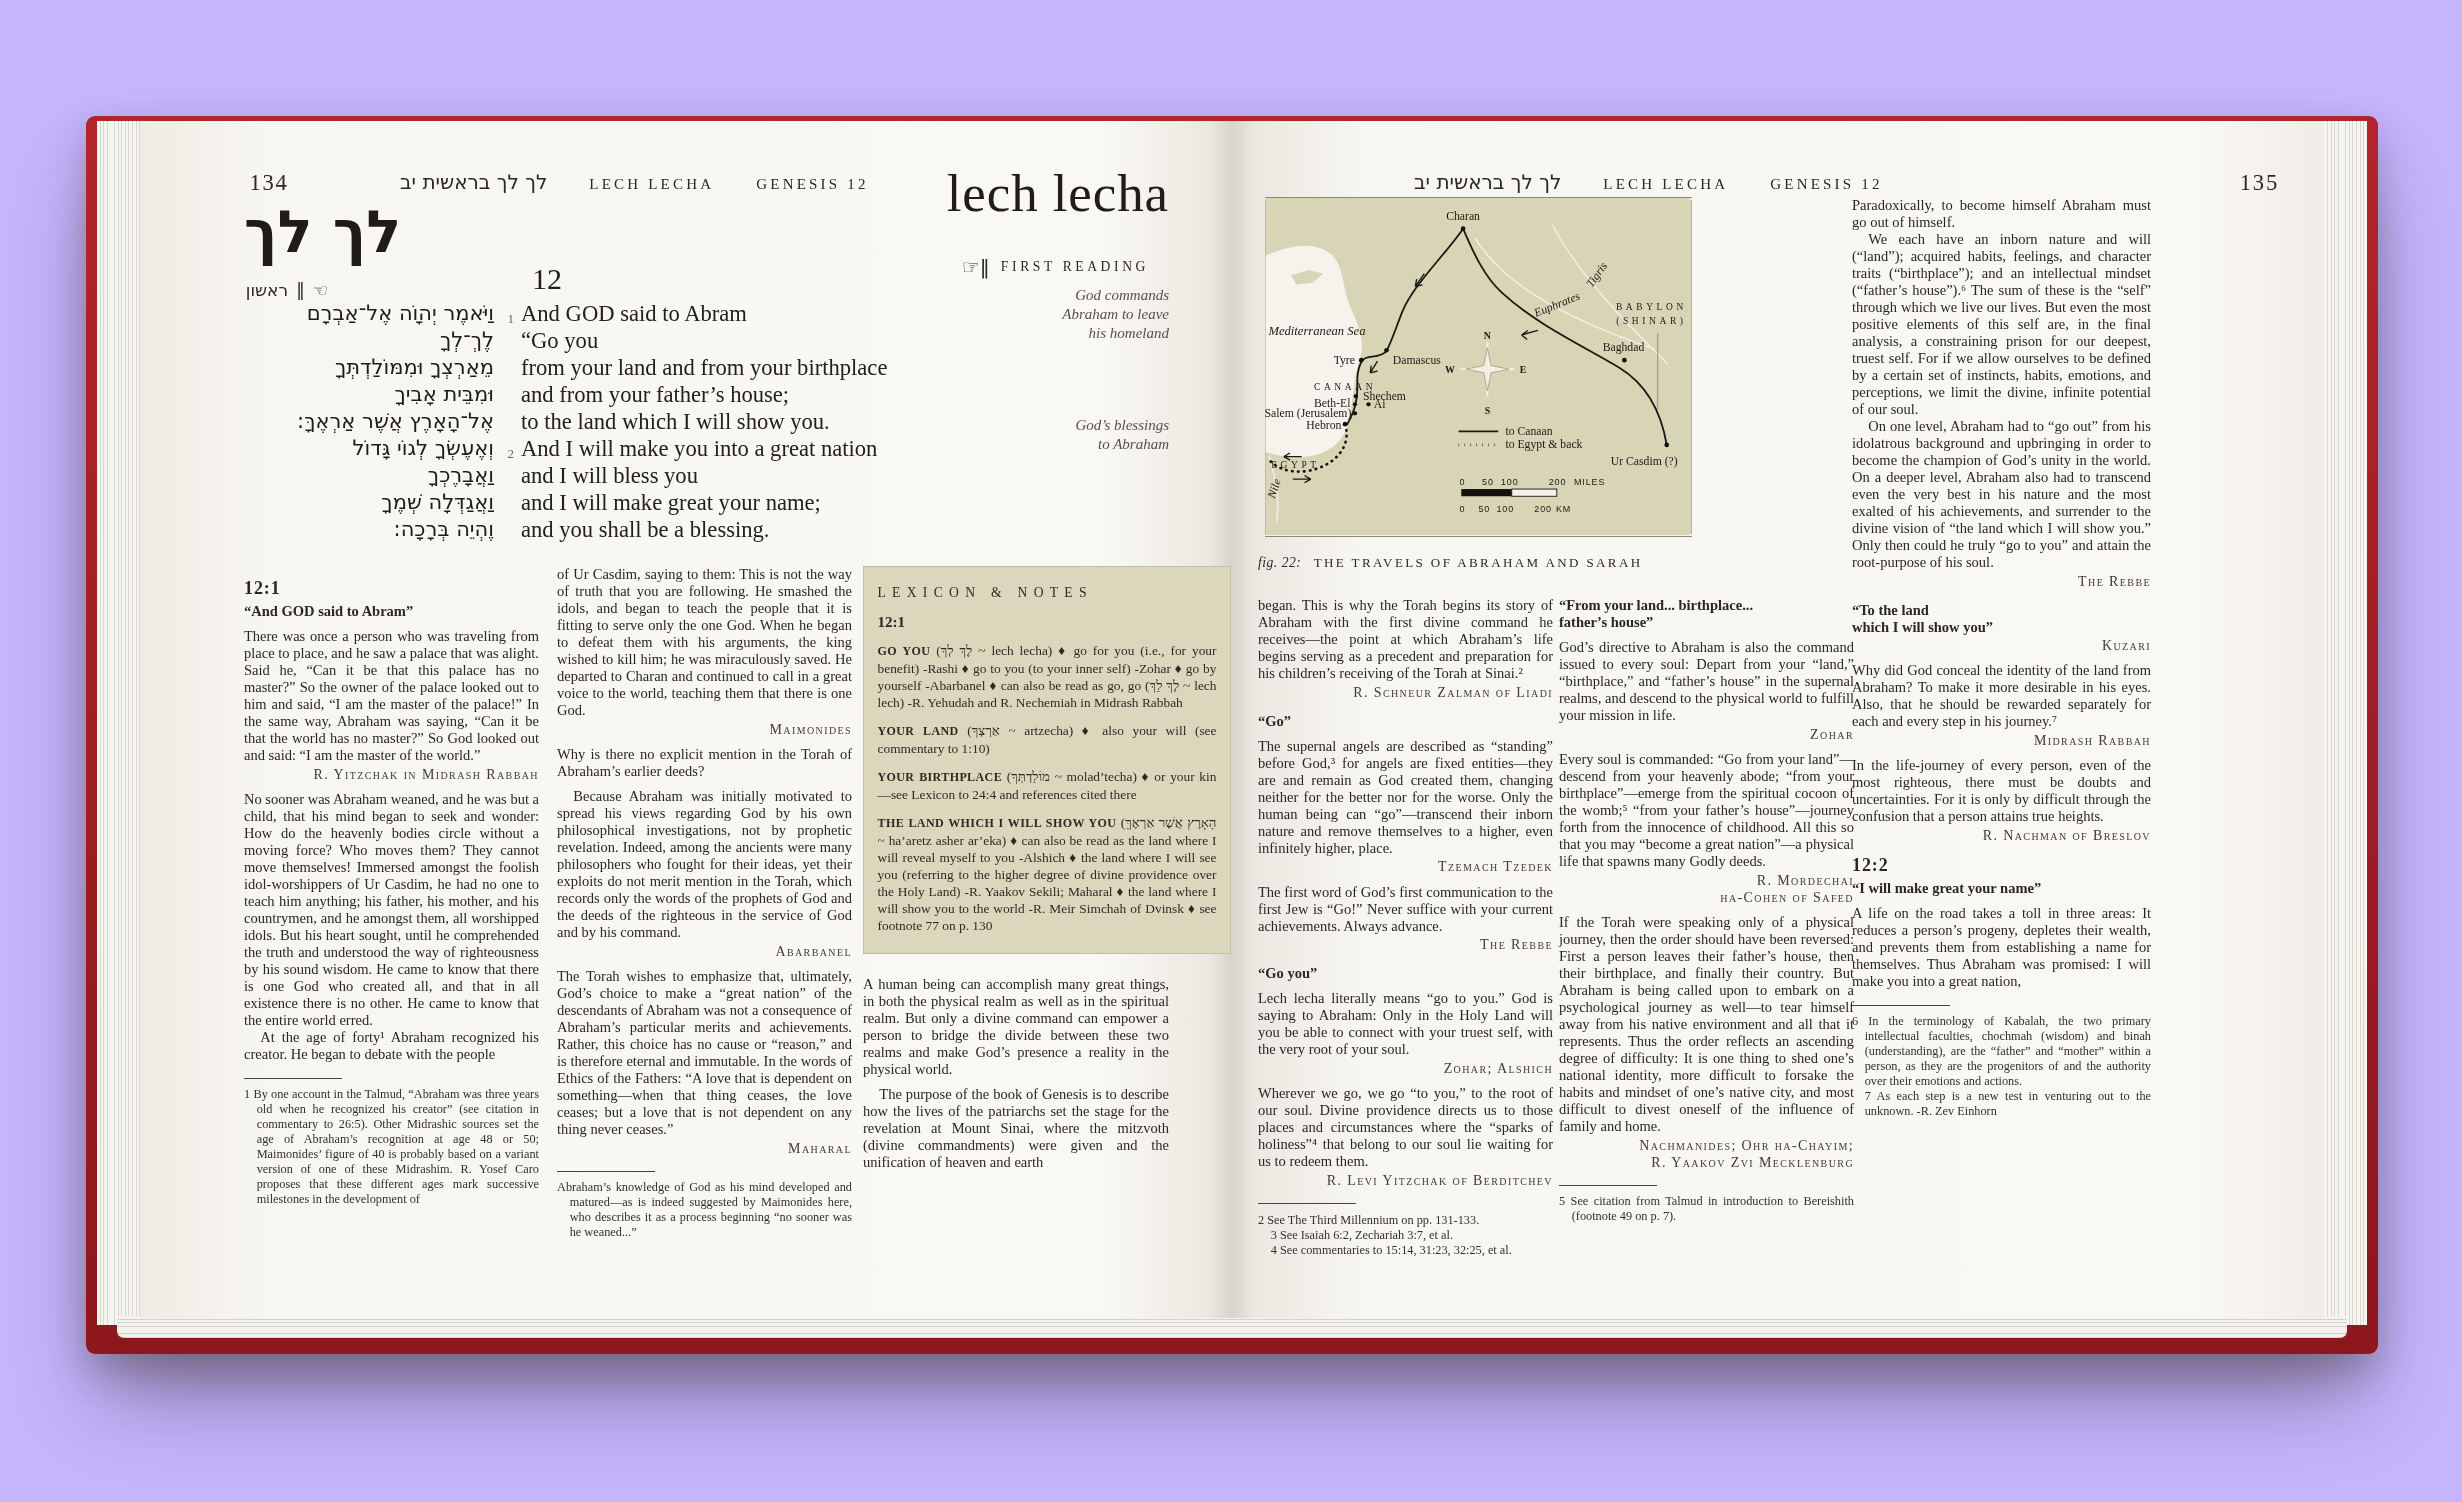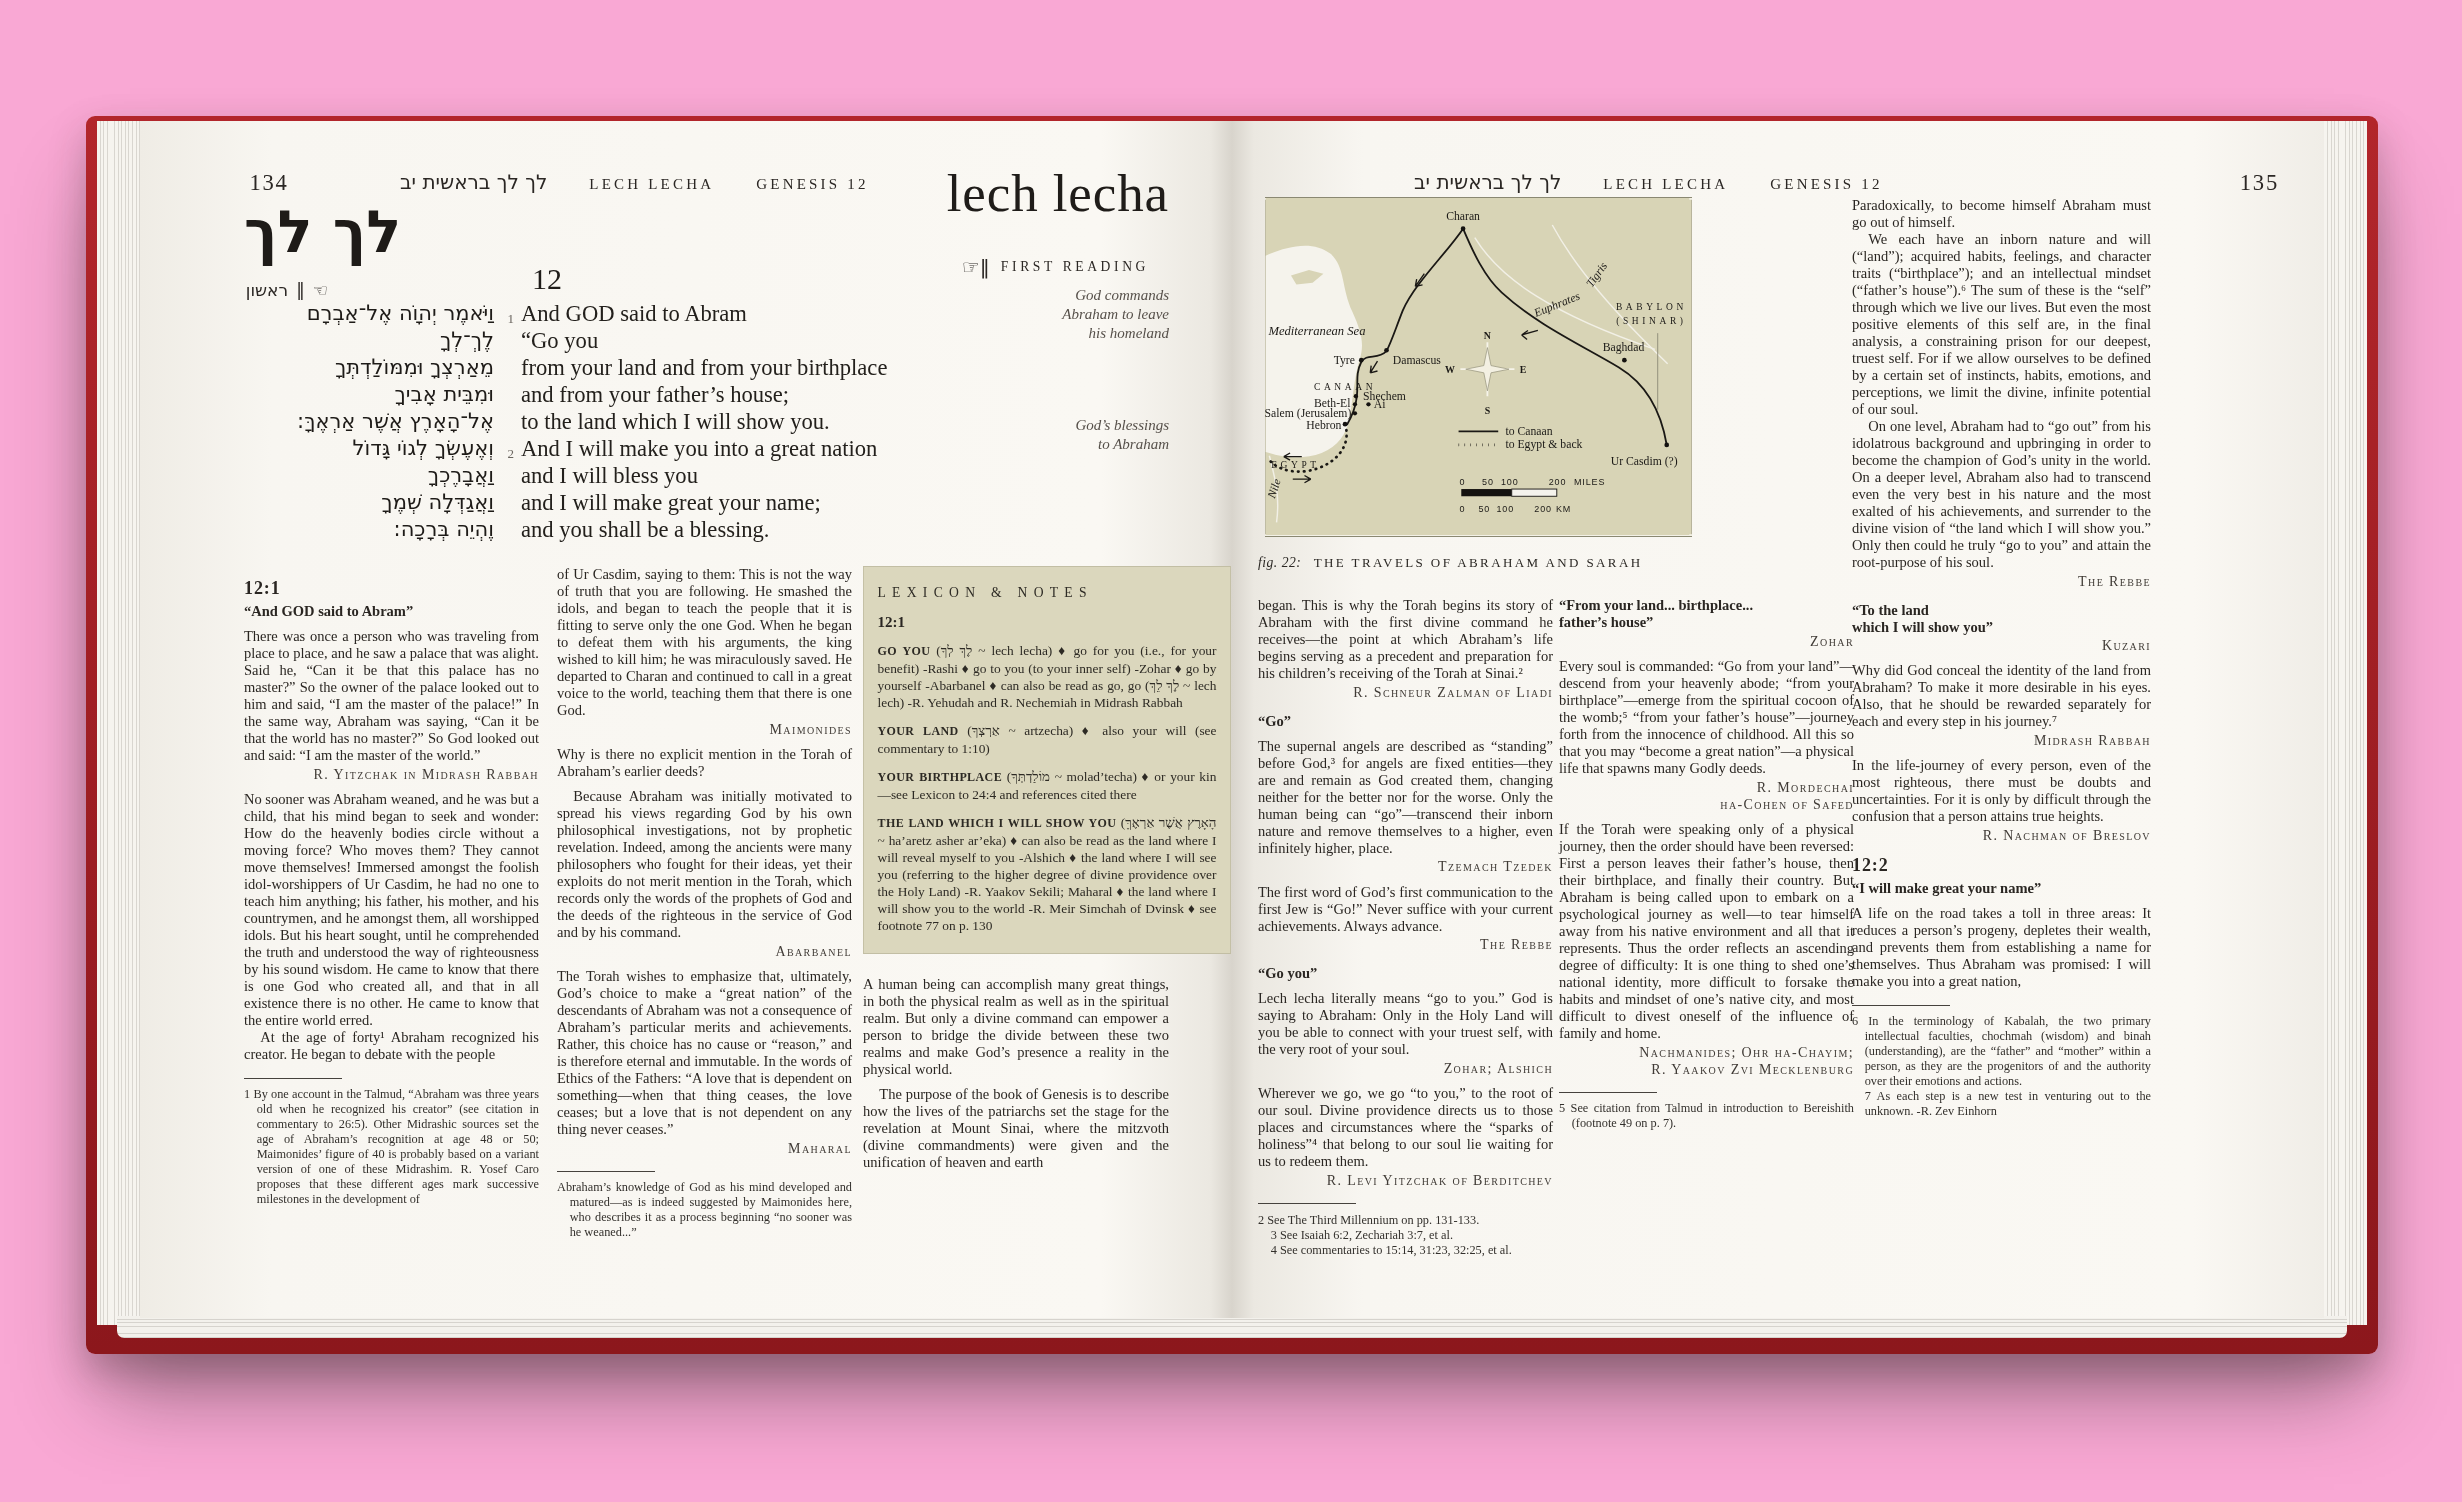--- a/index.html
+++ b/index.html
@@ -1,17 +1,17 @@
 <!DOCTYPE html>
 <html style="font-size:14.5px"><head>
 <meta charset="utf-8">
 <style>
   * { box-sizing: border-box; margin: 0; padding: 0; }
   html,body { background:#ffffff; }
-  .stage { position:relative; width:2462px; height:1503px; background:#f9a8d4; overflow:hidden;
+  .stage { position:relative; width:2462px; height:1503px; background:#c4b5fd; overflow:hidden;
            font-family:"Liberation Serif", serif; color:#262320; }
 
   
   .book { position:absolute; left:86px; top:116px; width:2292px; height:1238px;
           background:linear-gradient(#b2262b,#8c171c); border-radius:9px;
           box-shadow:0 54px 81px -16.3px rgba(45,35,35,.45), 0 16.3px 36px rgba(60,40,40,.25); }
   .stack-l { position:absolute; left:11px; top:4.5px; bottom:29px; width:47px;
              background:repeating-linear-gradient(90deg,#f6f4ef 0 2.7px,#d9d6d0 2.7px 3.6px); }
   .stack-r { position:absolute; right:11px; top:4.5px; bottom:29px; width:47px;
              background:repeating-linear-gradient(90deg,#d9d6d0 0 0.9px,#f6f4ef 0.9px 3.6px); }
@@ -306,20 +306,21 @@
       <div class="attr">R. Levi Yitzchak of Berditchev</div>
       <hr class="fnrule">
       <div class="fnote">2  See The Third Millennium on pp. 131-133.
 3  See Isaiah 6:2, Zechariah 3:7, et al.
 4  See commentaries to 15:14, 31:23, 32:25, et al.</div>
     </div>
 
     <div class="col c2">
       <div class="chead" style="margin-top:0">“From your land... birthplace...
 father’s house”</div>
+      <div class="par">God’s directive to Abraham is also the command issued to every soul: Depart from your “land,” “birthplace,” and “father’s house” in the supernal realms, and descend to the physical world to fulfill your mission in life.</div>
       <div class="attr">Zohar</div>
       <div class="par">Every soul is commanded: “Go from your land”—descend from your heavenly abode; “from your birthplace”—emerge from the spiritual cocoon of the womb;⁵ “from your father’s house”—journey forth from the innocence of childhood. All this so that you may “become a great nation”—a physical life that spawns many Godly deeds.</div>
       <div class="attr pre">R. Mordechai
 ha-Cohen of Safed</div>
       <div class="par">If the Torah were speaking only of a physical journey, then the order should have been reversed: First a person leaves their father’s house, then their birthplace, and finally their country. But Abraham is being called upon to embark on a psychological journey as well—to tear himself away from his native environment and all that it represents. Thus the order reflects an ascending degree of difficulty: It is one thing to shed one’s national identity, more difficult to forsake the habits and mindset of one’s native city, and most difficult to divest oneself of the influence of family and home.</div>
       <div class="attr pre">Nachmanides; Ohr ha-Chayim;
 R. Yaakov Zvi Mecklenburg</div>
       <hr class="fnrule">
       <div class="fnote">5  See citation from Talmud in introduction to Bereishith (footnote 49 on p. 7).</div>
     </div>

